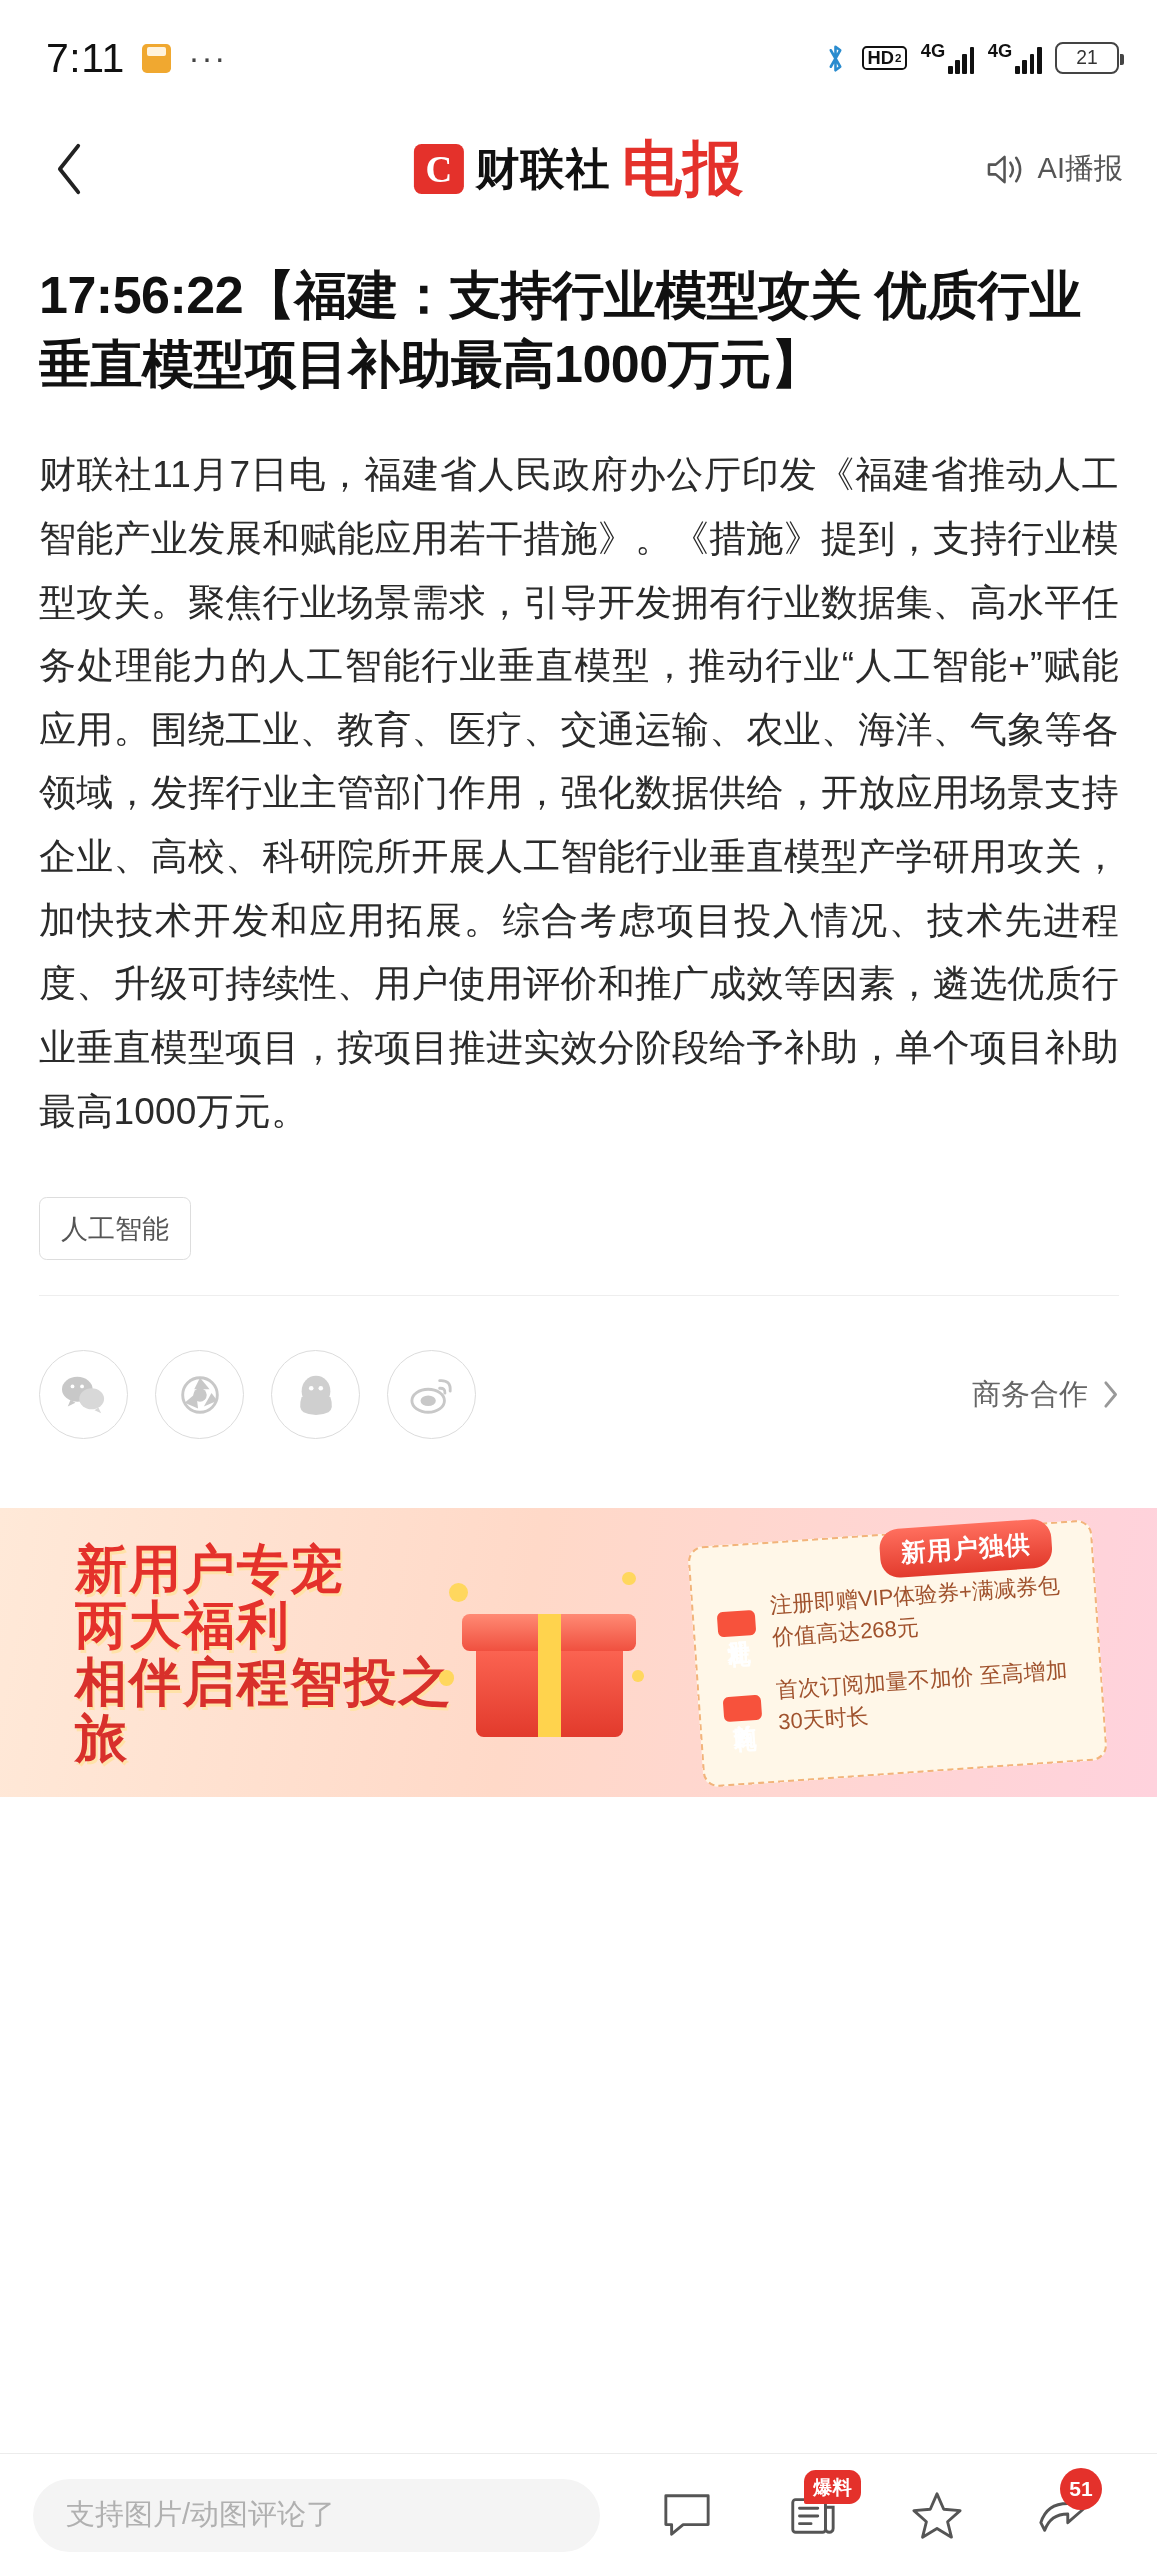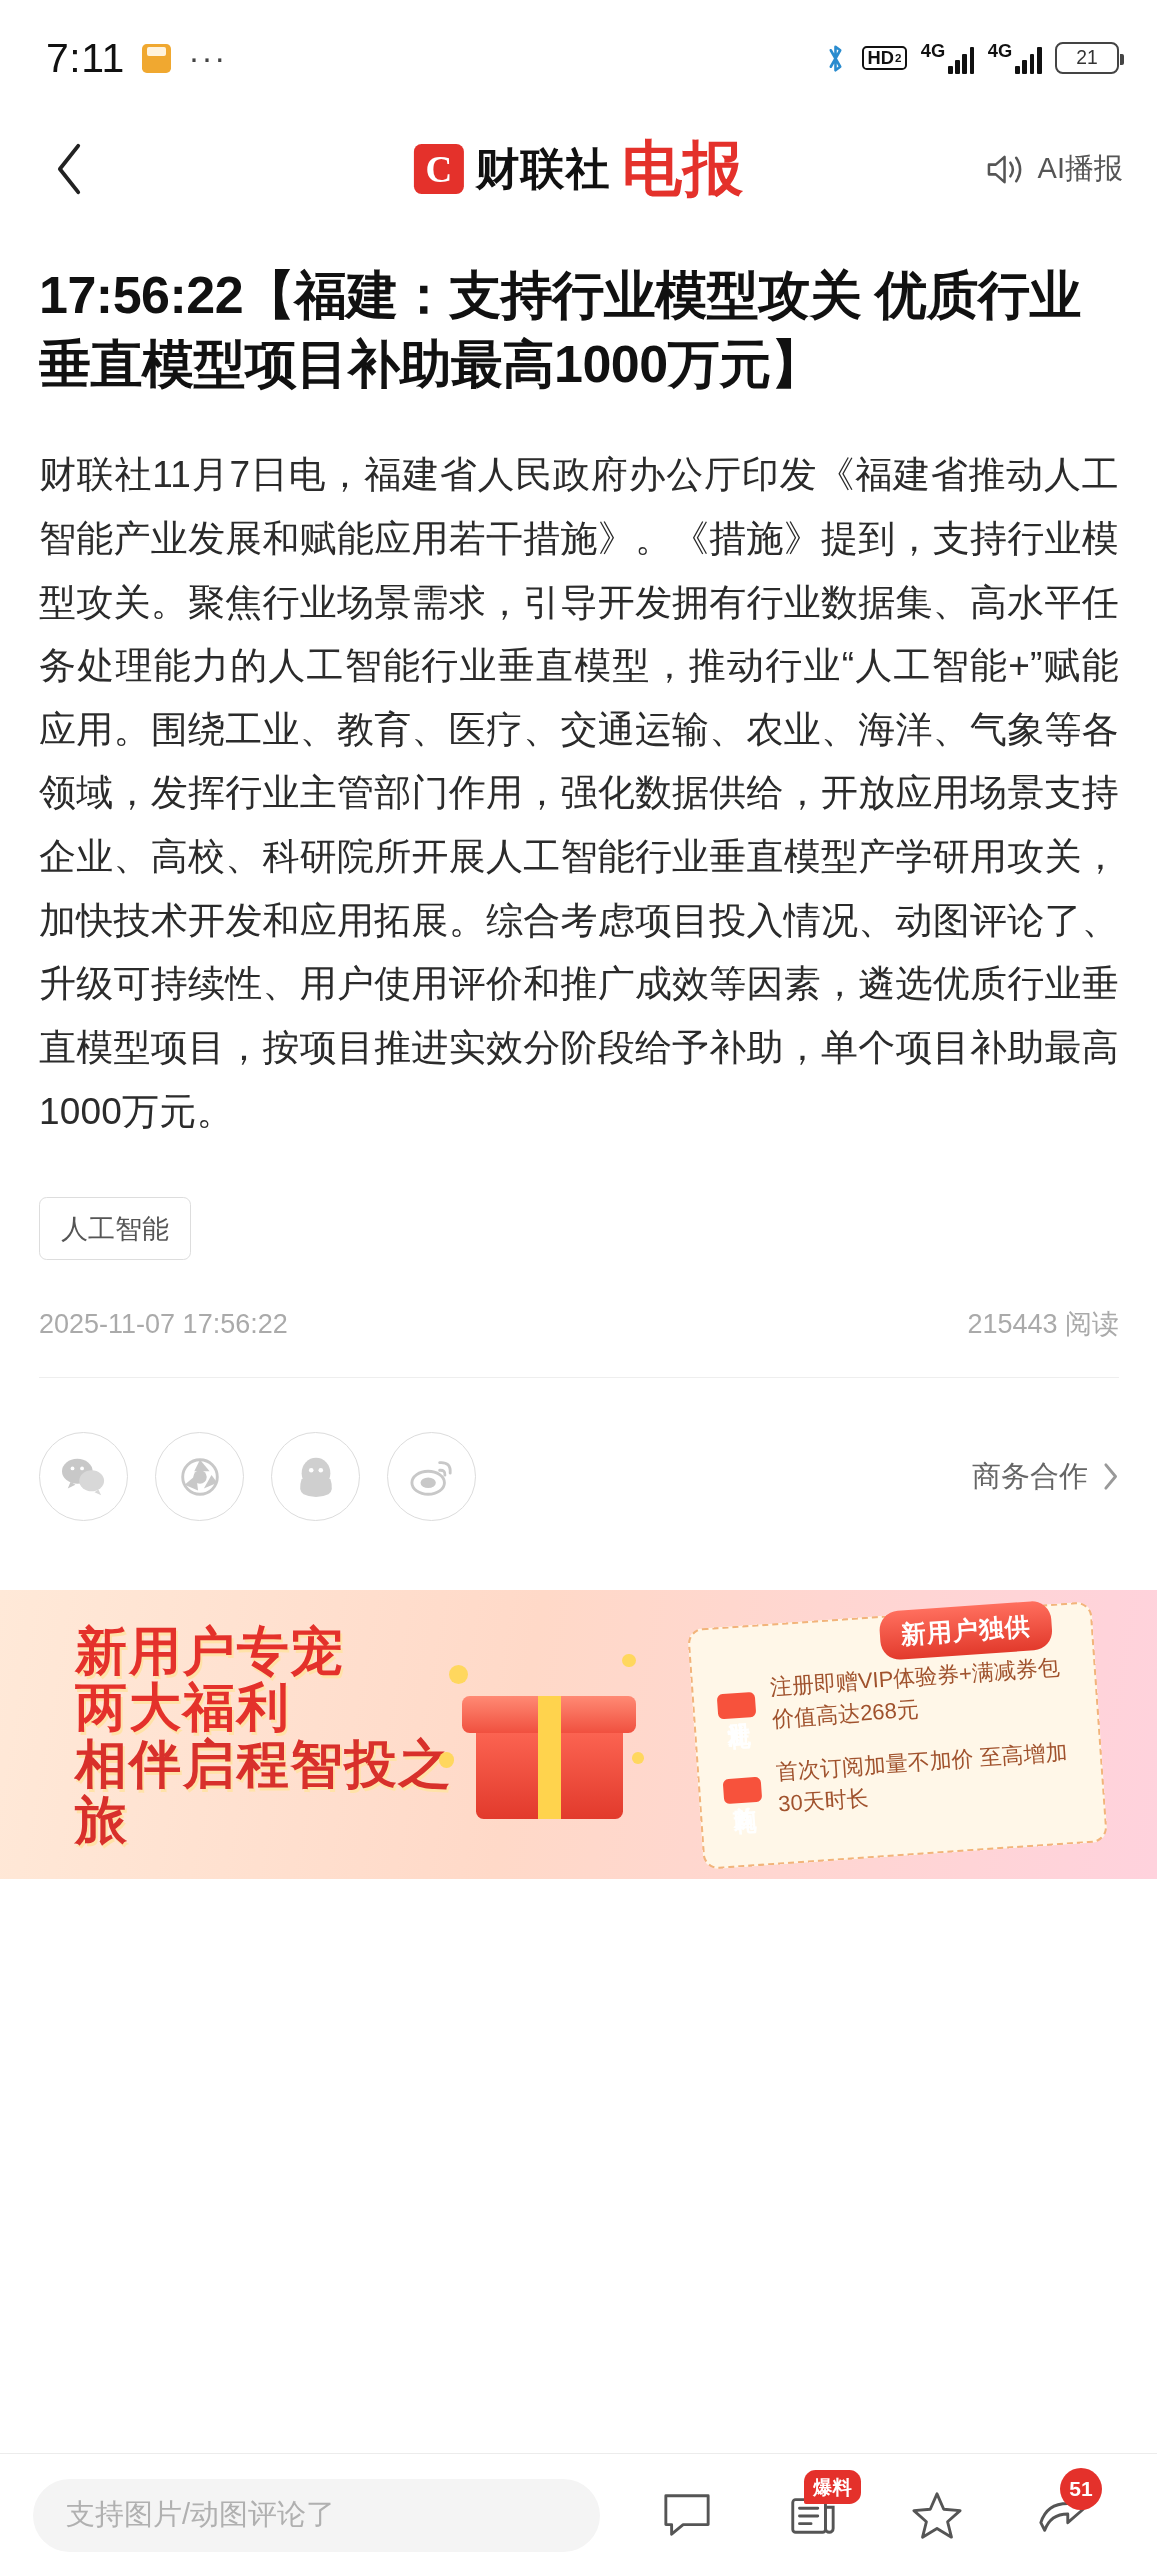--- a/index.html
+++ b/index.html
@@ -482,30 +482,26 @@
         <path d="M4 14 H11 L20 6 V32 L11 24 H4 Z" fill="none" stroke="#555" stroke-width="2.6" stroke-linejoin="round"></path>
         <path d="M26 12 Q31 19 26 26" fill="none" stroke="#555" stroke-width="2.6" stroke-linecap="round"></path>
         <path d="M32 7 Q40 19 32 31" fill="none" stroke="#555" stroke-width="2.6" stroke-linecap="round"></path>
       </svg>
       <span class="label">AI播报</span>
     </div>
   </div>
 
   <div class="article">
     <h1 class="headline">17:56:22【福建：支持行业模型攻关 优质行业垂直模型项目补助最高1000万元】</h1>
-    <p class="body-text">财联社11月7日电，福建省人民政府办公厅印发《福建省推动人工智能产业发展和赋能应用若干措施》。《措施》提到，支持行业模型攻关。聚焦行业场景需求，引导开发拥有行业数据集、高水平任务处理能力的人工智能行业垂直模型，推动行业“人工智能+”赋能应用。围绕工业、教育、医疗、交通运输、农业、海洋、气象等各领域，发挥行业主管部门作用，强化数据供给，开放应用场景支持企业、高校、科研院所开展人工智能行业垂直模型产学研用攻关，加快技术开发和应用拓展。综合考虑项目投入情况、动图评论了、升级可持续性、用户使用评价和推广成效等因素，遴选优质行业垂直模型项目，按项目推进实效分阶段给予补助，单个项目补助最高1000万元。</p>
+    <p class="body-text">财联社11月7日电，福建省人民政府办公厅印发《福建省推动人工智能产业发展和赋能应用若干措施》。《措施》提到，支持行业模型攻关。聚焦行业场景需求，引导开发拥有行业数据集、高水平任务处理能力的人工智能行业垂直模型，推动行业“人工智能+”赋能应用。围绕工业、教育、医疗、交通运输、农业、海洋、气象等各领域，发挥行业主管部门作用，强化数据供给，开放应用场景支持企业、高校、科研院所开展人工智能行业垂直模型产学研用攻关，加快技术开发和应用拓展。综合考虑项目投入情况、技术先进程度、升级可持续性、用户使用评价和推广成效等因素，遴选优质行业垂直模型项目，按项目推进实效分阶段给予补助，单个项目补助最高1000万元。</p>
 
     <div class="tags">
       <span class="tag">人工智能</span>
     </div>
 
-    <div class="meta">
-      <span>2025-11-07 17:56:22</span>
-      <span>215443 阅读</span>
-    </div>
 
     <div class="divider"></div>
   </div>
 
   <div class="share-row">
     <div class="share-icons">
       <span class="share-circle">
         <svg width="50" height="44" viewBox="0 0 52 46">
           <ellipse cx="19" cy="17" rx="16" ry="13" fill="#c8c8c8"></ellipse>
           <path d="M12 28 L9 35 L17 31 Z" fill="#c8c8c8"></path>

